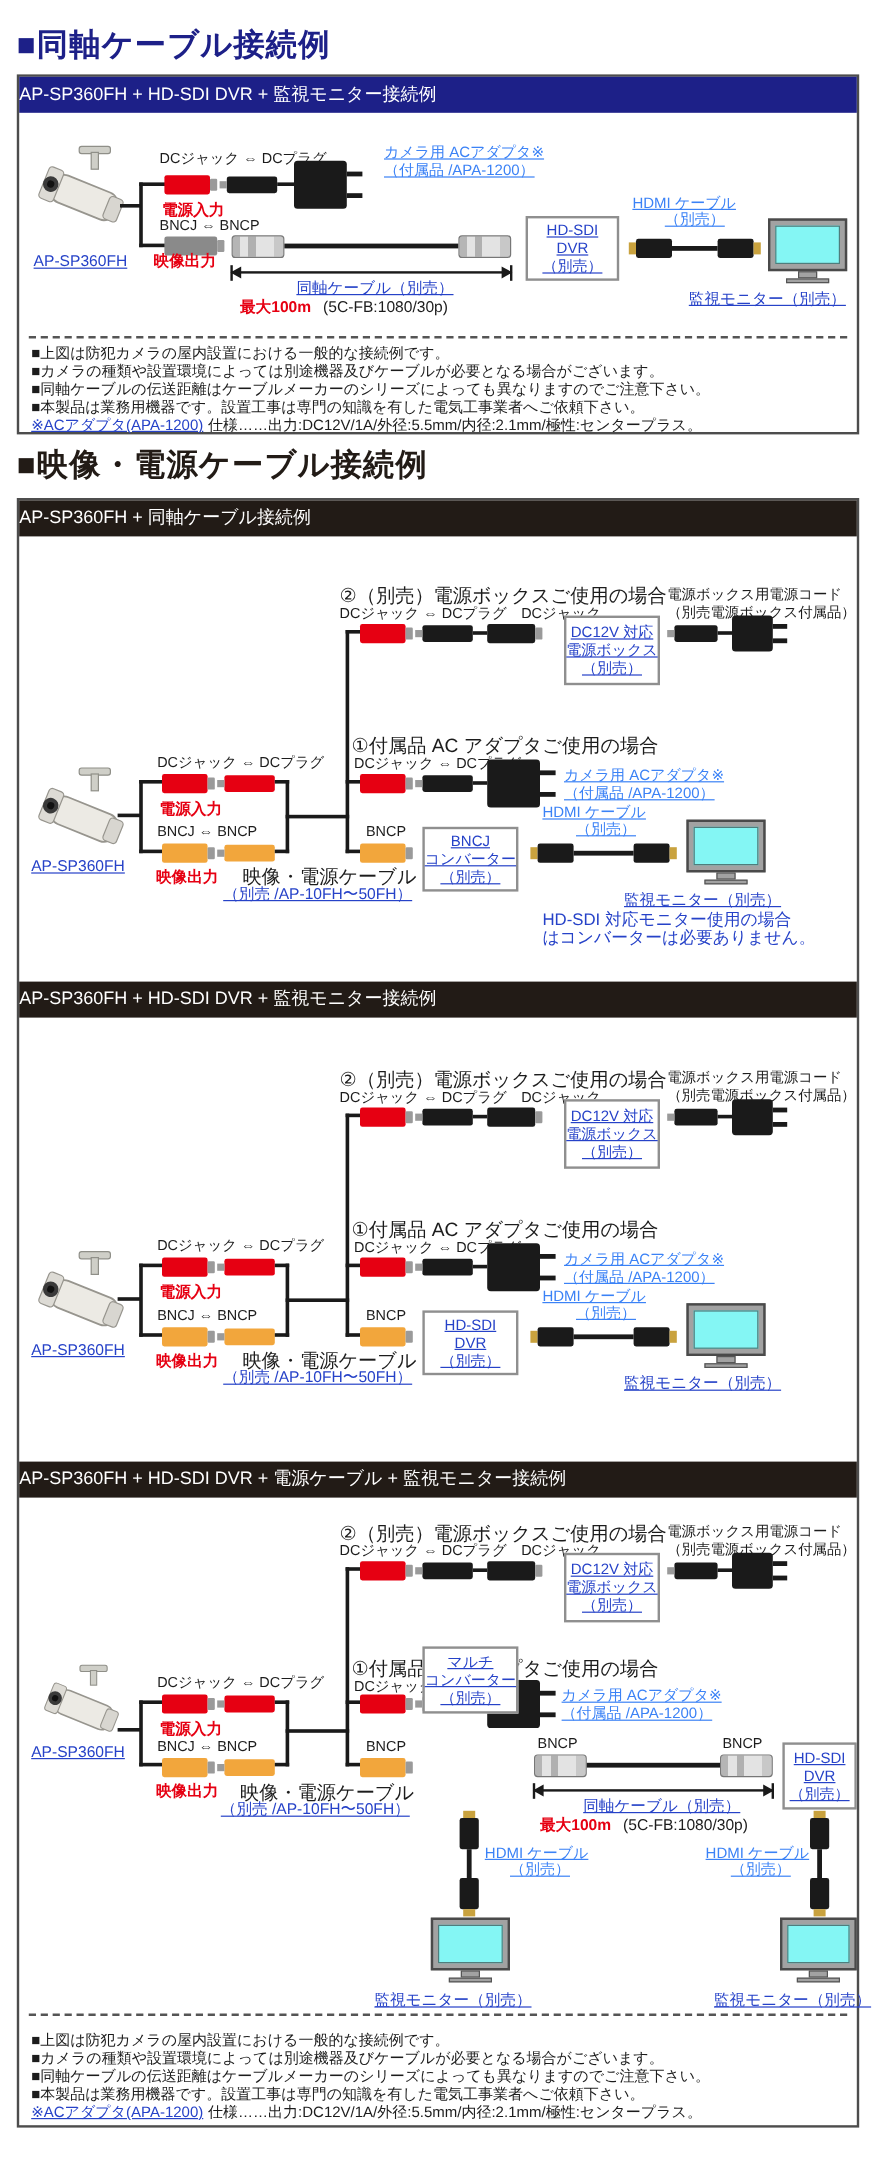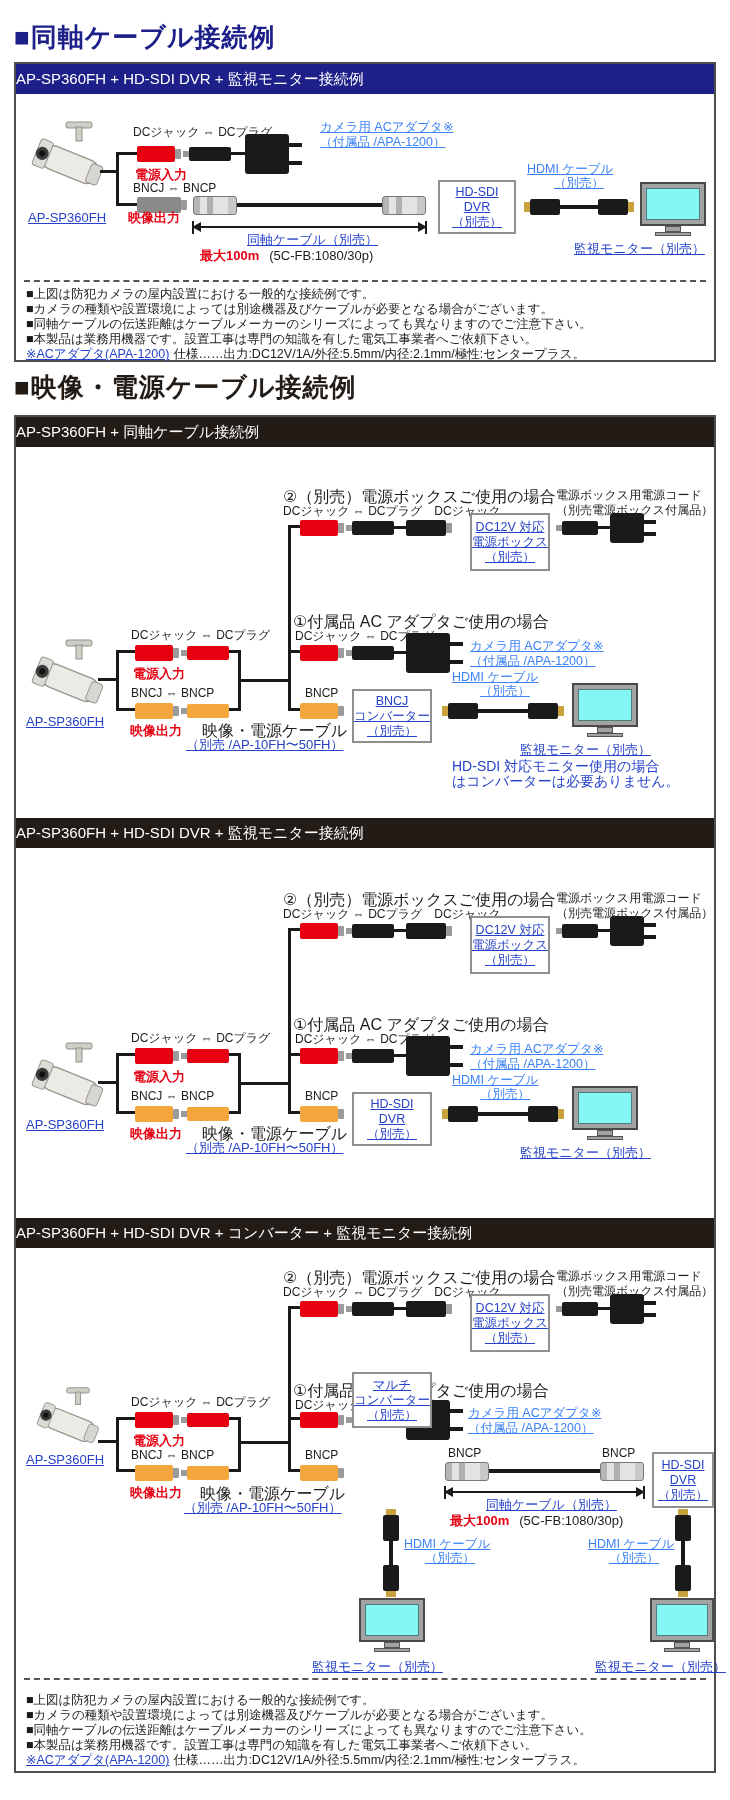--- a/index.html
+++ b/index.html
@@ -296,21 +296,21 @@
 <div class="wire" style="left:478px;top:1112px;width:50px;height:4px"></div>
 <div class="hconn" style="left:528px;top:1106px"></div>
 <div class="htip" style="left:558px;top:1109px"></div>
 <div class="monitor" style="left:572px;top:1086px;width:66px;height:44px">
     <div class="scr"></div>
   </div>
 <div class="mpart" style="left:597px;top:1130px;width:16px;height:6px"></div>
 <div class="mpart" style="left:587px;top:1136px;width:36px;height:4px"></div>
 <div class="lk" style="left:520px;top:1144px">監視モニター（別売）</div>
 
-<div class="phead dark" style="top:1218px">AP-SP360FH + HD-SDI DVR + コンバーター + 監視モニター接続例</div>
+<div class="phead dark" style="top:1218px">AP-SP360FH + HD-SDI DVR + 電源ケーブル + 監視モニター接続例</div>
 
 <div class="t13" style="left:283px;top:1268px">②（別売）電源ボックスご使用の場合</div>
 <div class="t12" style="left:283px;top:1284px">DCジャック ⇔ DCプラグ　DCジャック</div>
 <div class="jack red" style="left:300px;top:1301px"></div>
 <div class="plug blk" style="left:352px;top:1302px"></div>
 <div class="wire" style="left:394px;top:1307px;width:12px;height:3px"></div>
 <div class="jack blk" style="left:406px;top:1301px;width:40px"></div>
 <div class="box3" style="left:470px;top:1294px;width:80px;height:58px">
   <span>DC12V 対応</span>
   <span>電源ボックス</span>

